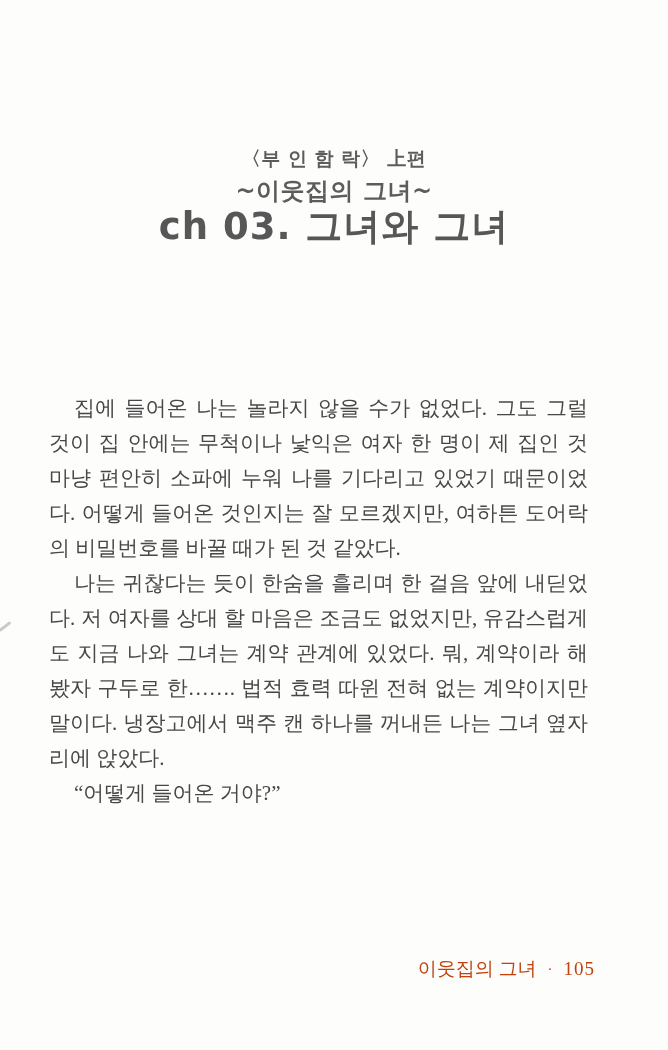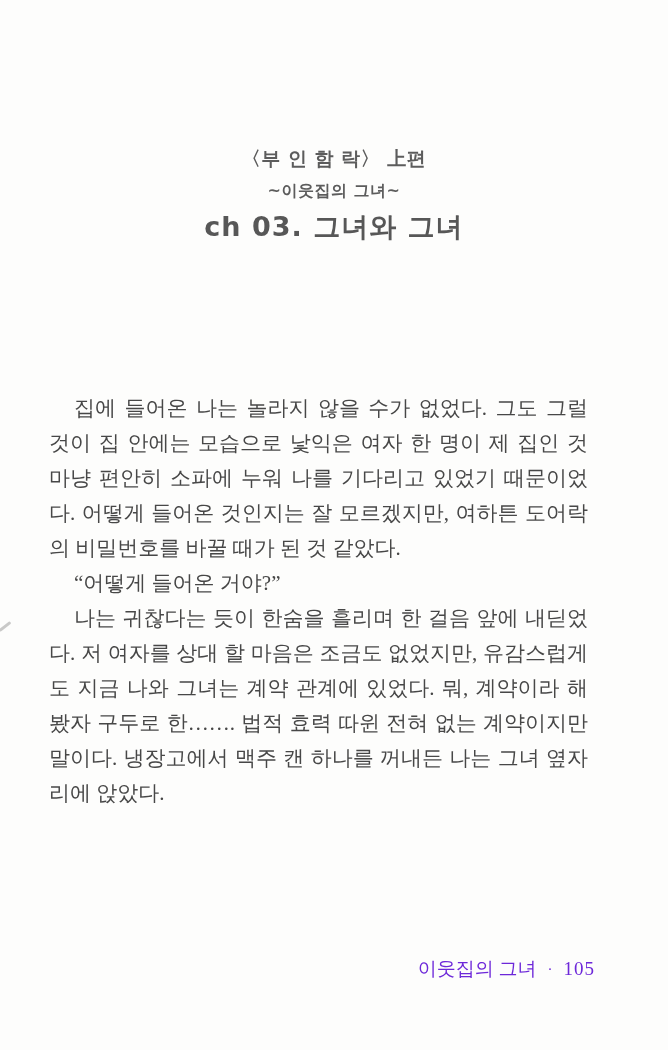--- a/index.html
+++ b/index.html
@@ -28,28 +28,28 @@
     color: #5c5c5c;
   }
   .series-title {
     font-size: 19px;
     line-height: 24px;
     font-weight: 600;
     letter-spacing: 0.5px;
   }
   .volume-subtitle {
     margin-top: 9px;
-    font-size: 16px;
+    font-size: 24px;
     line-height: 24px;
     font-weight: 700;
     letter-spacing: 0.5px;
   }
   .chapter-title {
     margin-top: 8px;
-    font-size: 27px;
+    font-size: 37px;
     line-height: 32px;
     font-weight: 700;
     letter-spacing: 1px;
     color: #575757;
   }
 
   
   .body-text {
     position: absolute;
     top: 391px;
@@ -67,21 +67,21 @@
     text-indent: 25px;
   }
 
   
   .page-footer {
     position: absolute;
     top: 957px;
     right: 73px;
     font-size: 19px;
     line-height: 24px;
-    color: #6d28d9;
+    color: #c2410c;
     white-space: nowrap;
   }
   .separator-dot {
     display: inline-block;
     margin: 0 11px;
     font-size: 15px;
     vertical-align: 1px;
   }
   .page-number {
     letter-spacing: 1px;
@@ -105,23 +105,23 @@
 
 <div class="page">
 
   <div class="chapter-header">
     <div class="series-title">〈부 인 함 락〉 上편</div>
     <div class="volume-subtitle">~이웃집의 그녀~</div>
     <div class="chapter-title">ch 03. 그녀와 그녀</div>
   </div>
 
   <div class="body-text">
-    <p>집에 들어온 나는 놀라지 않을 수가 없었다. 그도 그럴 것이 집 안에는 모습으로 낯익은 여자 한 명이 제 집인 것 마냥 편안히 소파에 누워 나를 기다리고 있었기 때문이었다. 어떻게 들어온 것인지는 잘 모르겠지만, 여하튼 도어락의 비밀번호를 바꿀 때가 된 것 같았다.</p>
+    <p>집에 들어온 나는 놀라지 않을 수가 없었다. 그도 그럴 것이 집 안에는 무척이나 낯익은 여자 한 명이 제 집인 것 마냥 편안히 소파에 누워 나를 기다리고 있었기 때문이었다. 어떻게 들어온 것인지는 잘 모르겠지만, 여하튼 도어락의 비밀번호를 바꿀 때가 된 것 같았다.</p>
+    <p>나는 귀찮다는 듯이 한숨을 흘리며 한 걸음 앞에 내딛었다. 저 여자를 상대 할 마음은 조금도 없었지만, 유감스럽게도 지금 나와 그녀는 계약 관계에 있었다. 뭐, 계약이라 해봤자 구두로 한……. 법적 효력 따윈 전혀 없는 계약이지만 말이다. 냉장고에서 맥주 캔 하나를 꺼내든 나는 그녀 옆자리에 앉았다.</p>
     <p>“어떻게 들어온 거야?”</p>
-    <p>나는 귀찮다는 듯이 한숨을 흘리며 한 걸음 앞에 내딛었다. 저 여자를 상대 할 마음은 조금도 없었지만, 유감스럽게도 지금 나와 그녀는 계약 관계에 있었다. 뭐, 계약이라 해봤자 구두로 한……. 법적 효력 따윈 전혀 없는 계약이지만 말이다. 냉장고에서 맥주 캔 하나를 꺼내든 나는 그녀 옆자리에 앉았다.</p>
   </div>
 
   <div class="page-footer">
     <span class="running-title">이웃집의 그녀</span><span class="separator-dot">·</span><span class="page-number">105</span>
   </div>
 
   <div class="scan-artifact"></div>
 
 </div>
 

